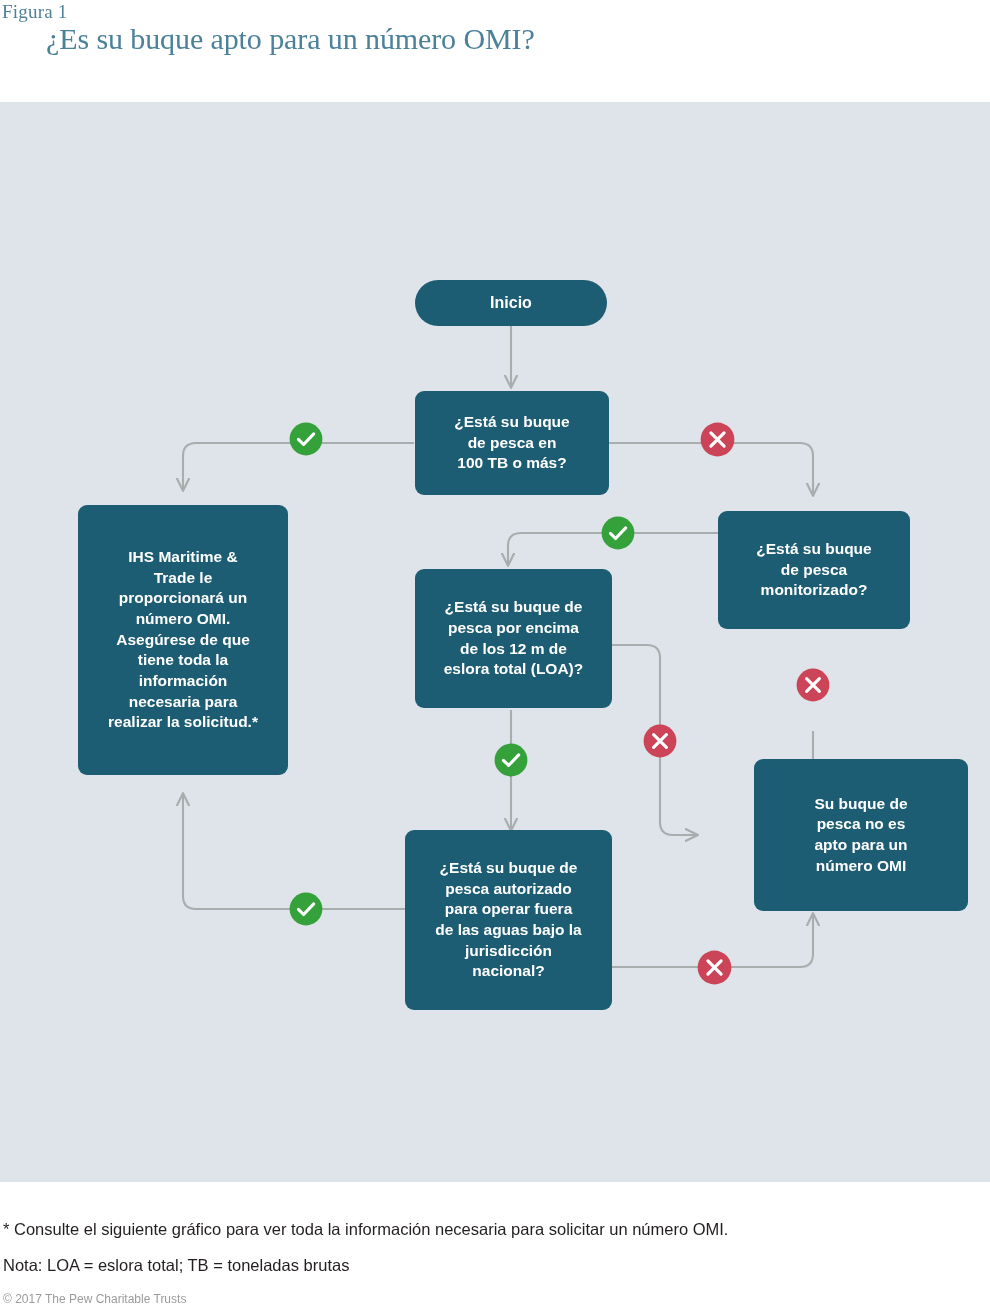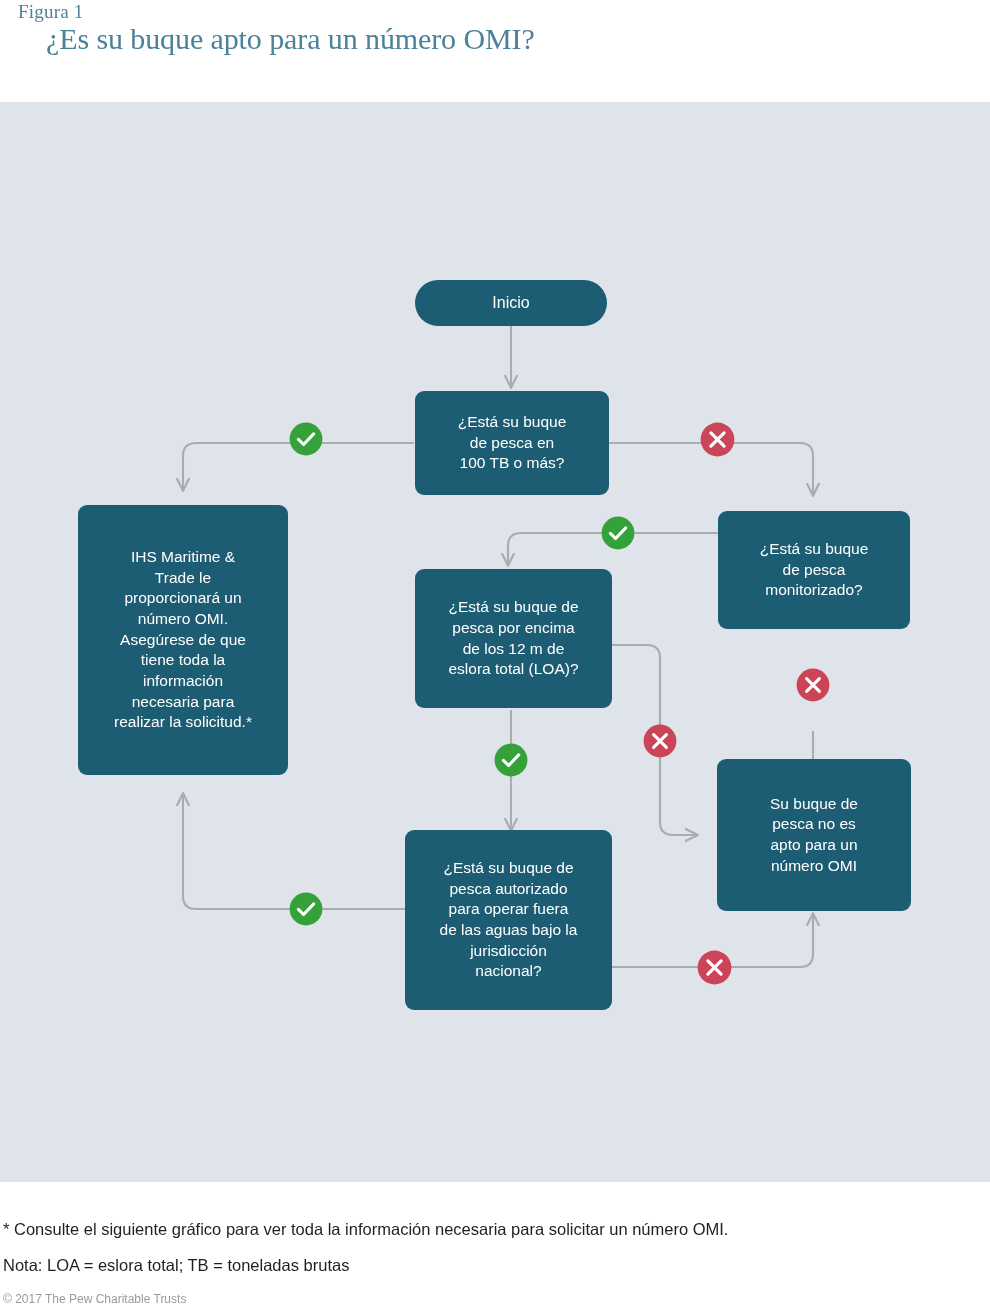--- a/index.html
+++ b/index.html
@@ -24,21 +24,21 @@
   .header {
     position: absolute;
     left: 0;
     top: 0;
     width: 990px;
     height: 102px;
     background: #ffffff;
   }
   .fig-label {
     position: absolute;
-    left: 18px;
+    left: 2px;
     top: 1px;
     font-family: "Liberation Serif", serif;
     font-size: 19px;
     color: #4f8299;
     letter-spacing: 0.2px;
   }
   .fig-title {
     position: absolute;
     left: 1px;
     top: 22px;
@@ -63,21 +63,21 @@
     position: absolute;
     left: 0;
     top: 0;
   }
   
   .node {
     position: absolute;
     background: #1d5d73;
     color: #ffffff;
     font-family: "Liberation Sans", sans-serif;
-    font-weight: normal;
+    font-weight: bold;
     display: flex;
     align-items: center;
     justify-content: center;
     text-align: center;
     box-sizing: border-box;
     line-height: 1.33;
     font-size: 15.5px;
     border-radius: 9px;
     padding: 4px 8px;
   }
@@ -193,21 +193,21 @@
 
     <div class="node" style="left:405px; top:728px; width:207px; height:180px;">
       <span class="txt">¿Está su buque de
 pesca autorizado
 para operar fuera
 de las aguas bajo la
 jurisdicción
 nacional?</span>
     </div>
 
-    <div class="node" style="left:717px; top:657px; width:194px; height:152px;">
+    <div class="node" style="left:754px; top:657px; width:214px; height:152px;">
       <span class="txt">Su buque de
 pesca no es
 apto para un
 número OMI</span>
     </div>
 
     <div class="badge" style="left:289px; top:320px; width:34px; height:34px;">
       <svg width="34" height="34" viewBox="0 0 34 34">
         <circle cx="17" cy="17" r="16.4" fill="#34a13a"></circle>
         <path d="M 9.4 17.4 L 14.6 22.5 L 24.7 11.9" fill="none" stroke="#ffffff" stroke-width="3.1" stroke-linecap="round" stroke-linejoin="round"></path>

